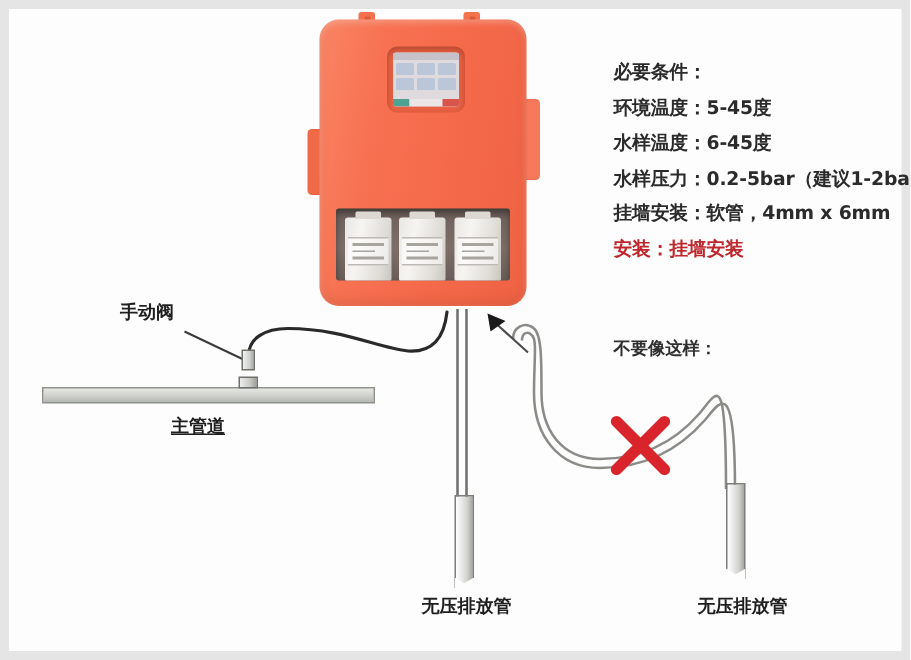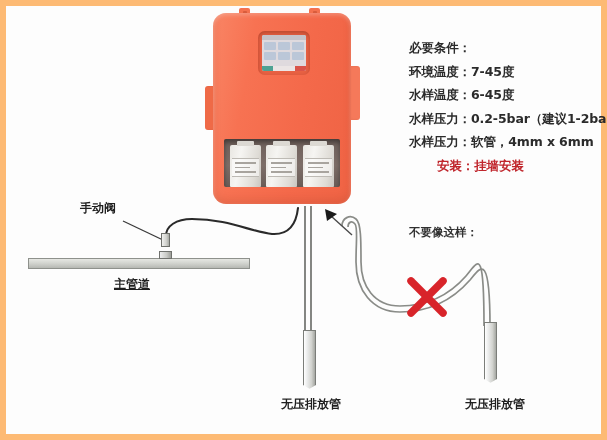--- a/index.html
+++ b/index.html
@@ -4,21 +4,21 @@
 <style>
   html, body {
     margin: 0;
     padding: 0;
     background: #ffffff;
   }
   #root {
     position: relative;
     width: 607px;
     height: 440px;
-    background: #fdba74;
+    background: #e5e5e5;
     font-family: "DejaVu Sans", "Liberation Sans", sans-serif;
     overflow: hidden;
   }
   #canvas {
     position: absolute;
     left: 6px;
     top: 6px;
     width: 595px;
     height: 428px;
     background: #fdfdfd;
@@ -42,21 +42,20 @@
   .spec-line {
     font-size: 12.5px;
     font-weight: bold;
     color: #2b2b2b;
     line-height: 23.5px;
     white-space: nowrap;
     letter-spacing: -0.1px;
   }
   .spec-line.red {
     color: #c0272d;
-    margin-left: 28px;
   }
 
   
   .warn-block {
     position: absolute;
     left: 409px;
     top: 223px;
     width: 198px;
   }
   .warn-line {
@@ -399,24 +398,24 @@
 
   <div class="drain-pipe" id="drain-left">
     <div class="drain-notch"></div>
   </div>
   <div class="drain-pipe" id="drain-right">
     <div class="drain-notch"></div>
   </div>
 
   <div class="spec-block">
     <div class="spec-line">必要条件：</div>
-    <div class="spec-line">环境温度：7-45度</div>
+    <div class="spec-line">环境温度：5-45度</div>
     <div class="spec-line">水样温度：6-45度</div>
     <div class="spec-line">水样压力：0.2-5bar（建议1-2bar）</div>
-    <div class="spec-line">水样压力：软管，4mm x 6mm</div>
+    <div class="spec-line">挂墙安装：软管，4mm x 6mm</div>
     <div class="spec-line red">安装：挂墙安装</div>
   </div>
 
   <div class="warn-block">
     <div class="warn-line">不要像这样：</div>
   </div>
 
   <div class="dlabel" id="label-manual-valve">手动阀</div>
   <div class="dlabel" id="label-main-pipe">主管道</div>
   <div class="dlabel" id="label-drain-left">无压排放管</div>

